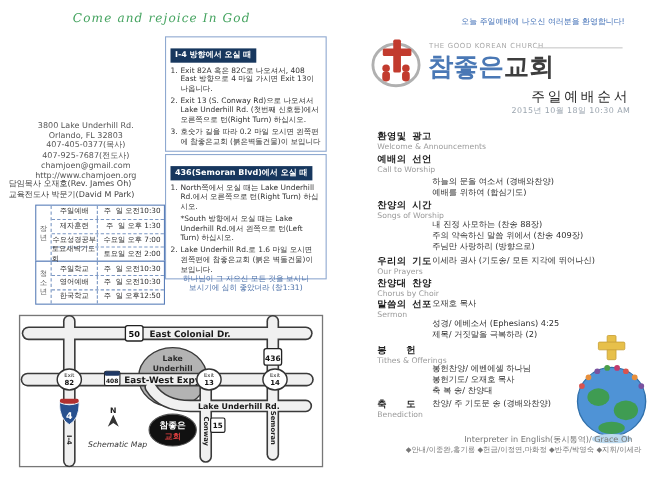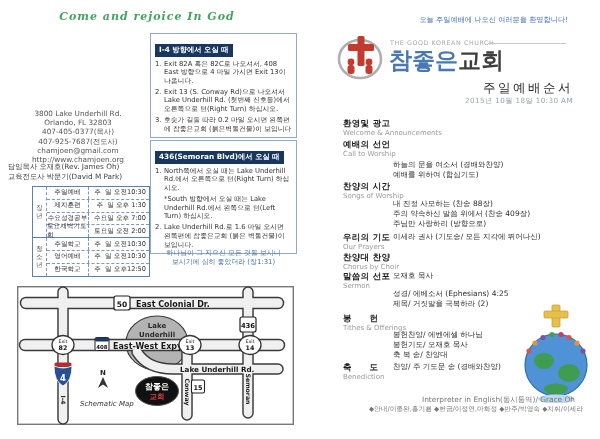--- a/index.html
+++ b/index.html
@@ -1,21 +1,21 @@
 <!DOCTYPE html>
 <html><head>
 <meta charset="utf-8">
 <style>
   html,body{margin:0;padding:0;background:#fff;}
   .page{position:relative;width:600px;height:439px;background:#ffffff;overflow:hidden;
         font-family:"DejaVu Sans","Liberation Sans",sans-serif;}
   .abs{position:absolute;}
   
   .script-header{left:8px;top:10px;width:278px;text-align:center;color:#44a35f;
-    font-family:"DejaVu Serif",serif;font-style:italic;font-weight:bold;font-size:11px;letter-spacing:1px;}
+    font-family:"DejaVu Serif",serif;font-style:italic;font-weight:normal;font-size:11px;letter-spacing:1px;}
   .intro{left:8px;top:35px;width:140px;color:#4a6fa8;font-size:7.3px;line-height:8.7px;}
   .addr{left:8px;top:109px;width:140px;color:#555;font-size:7.3px;line-height:9.2px;text-align:center;}
   .staff{left:8px;top:162px;width:145px;color:#3f3f3f;font-size:7.3px;line-height:10px;}
   
   .sched{left:32px;top:186px;width:118px;}
   .grp{border:1px solid #5b7fb9;display:flex;background:#fff;}
   .grp+.grp{margin-top:-1px;}
   .grp-label{width:13px;border-right:1px dashed #7b97c4;display:flex;flex-direction:column;
     align-items:center;justify-content:center;font-size:6.8px;color:#666;line-height:8px;}
   .grp-rows{flex:1;}
@@ -39,21 +39,21 @@
   
   .welcome1{right:32px;top:5px;color:#4472b8;font-size:7.8px;}
   .welcome2{right:32px;top:15px;color:#4472b8;font-size:7.2px;}
   .church-en{left:390px;top:39px;color:#a8a8a8;font-size:6.3px;letter-spacing:0.6px;}
   .hline{left:488px;top:43px;width:78px;height:1px;background:#c8c8c8;}
   .church-ko{left:389px;top:45px;font-size:23px;font-weight:bold;}
   .church-ko .accent{color:#4a78b5;}
   .church-ko .rest{color:#3e3e3e;}
   .wtitle{right:27px;top:80px;font-size:12.5px;letter-spacing:2.5px;color:#2b2b2b;}
   .wdate{right:27px;top:96px;font-size:7.2px;color:#9aa4ae;letter-spacing:0.4px;}
-  .oko{position:absolute;left:343px;font-size:8.5px;font-weight:bold;color:#1c1c1c;letter-spacing:0.3px;}
+  .oko{position:absolute;left:343px;font-size:8.5px;font-weight:bold;color:#1c1c1c;letter-spacing:0.3px;font-family:Liberation Mono, monospace;}
   .oen{position:absolute;left:343px;font-size:7px;color:#9a9a9a;}
   .oc{position:absolute;left:393px;font-size:7.5px;color:#2e2e2e;}
   .foot1{right:25px;top:395px;font-size:7.4px;color:#777;}
   .foot2{right:17px;top:405px;font-size:6.7px;color:#777;}
   svg text{font-family:"DejaVu Sans","Liberation Sans",sans-serif;}
 </style>
 </head>
 <body>
 
 <div class="page">

